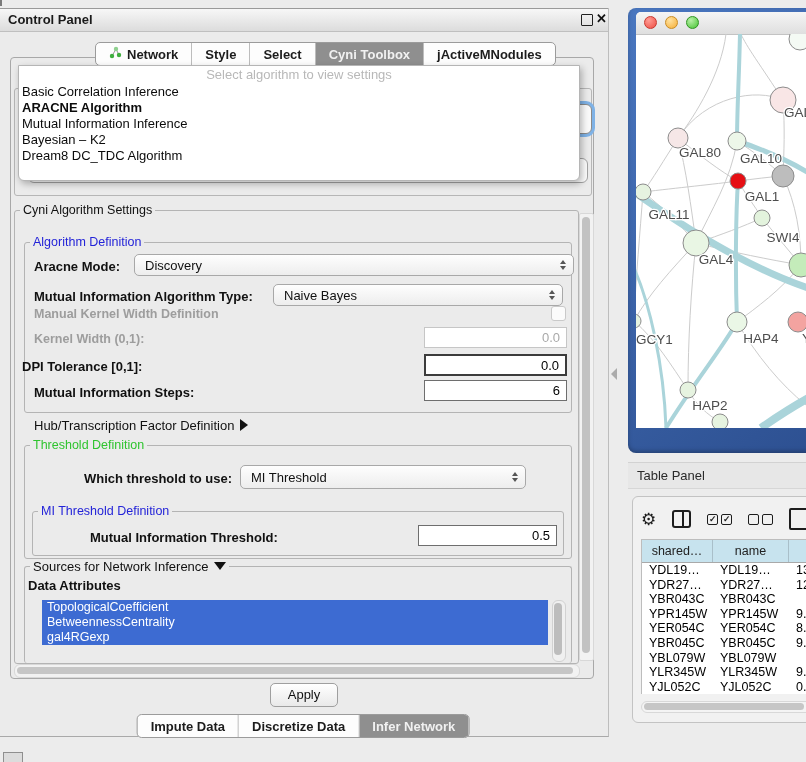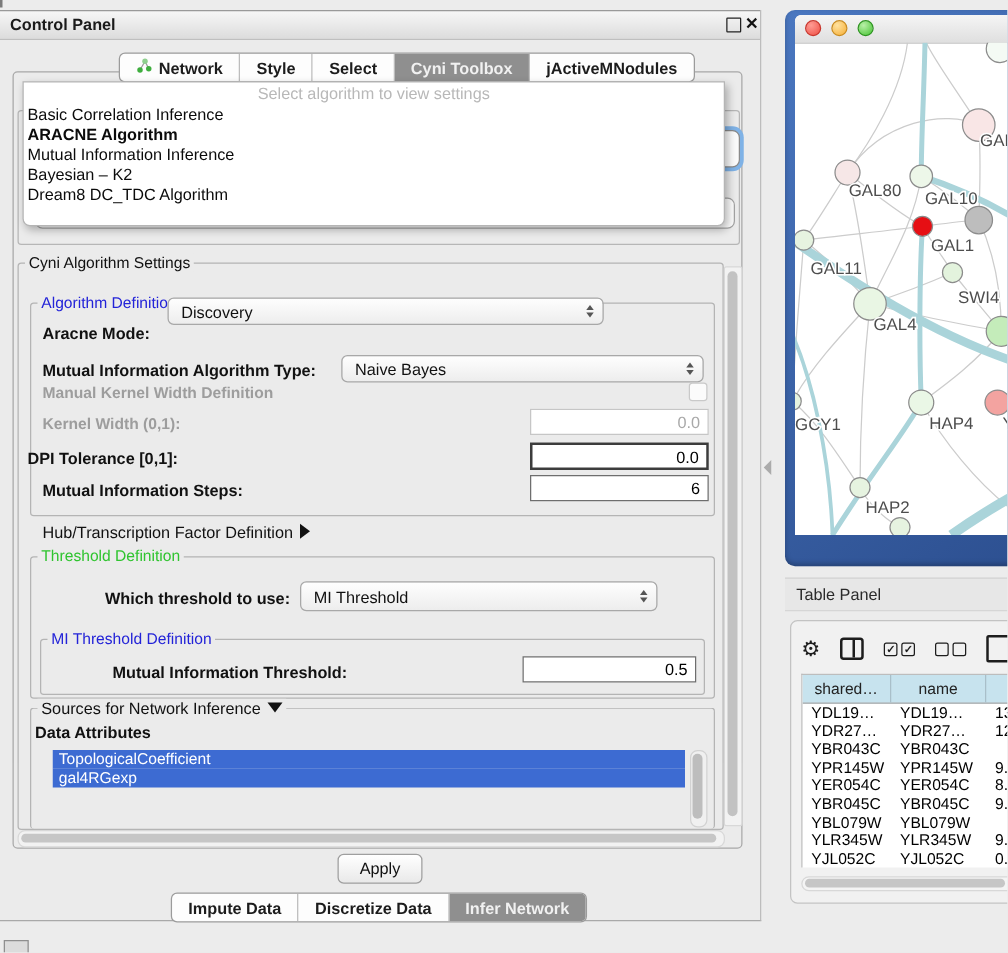--- a/index.html
+++ b/index.html
@@ -165,21 +165,21 @@
         </div>
     </div>
 
     <div class="abs grp" style="left:14px;top:202px;width:563px;height:452px;"></div>
     <div class="grp-title" style="left:20px;top:195px;color:#111;">Cyni Algorithm Settings</div>
 
     <div class="abs grp" style="left:24px;top:234px;width:546px;height:169px;"></div>
     <div class="grp-title blue" style="left:30px;top:227px;">Algorithm Definition</div>
 
     <div class="lbl" style="left:34px;top:251px;">Aracne Mode:</div>
-    <div class="combo" style="left:134px;top:230px;width:349px;height:22px;">
+    <div class="combo" style="left:134px;top:246px;width:440px;height:22px;">
       <span>Discovery</span>
       <span class="ud">
           <i class="up"></i>
           <i class="dn"></i>
         </span>
     </div>
 
     <div class="lbl" style="left:34px;top:281px;">Mutual Information Algorithm Type:</div>
     <div class="combo" style="left:273px;top:276px;width:290px;height:22px;">
       <span>Naive Bayes</span>
@@ -222,20 +222,21 @@
     <div class="lbl" style="left:42px;top:522px;margin-left:48px;">Mutual Information Threshold:</div>
     <div class="field med" style="left:418px;top:517px;width:139px;height:21px;line-height:20px;">0.5</div>
 
     <div class="abs grp" style="left:24px;top:558px;width:546px;height:96px;border-bottom:none;"></div>
     <div class="grp-title" style="left:30px;top:551px;color:#111;font-size:13px;">
       <span>Sources for Network Inference</span><span class="tri-d"></span>
     </div>
     <div class="lbl" style="left:28px;top:570px;font-size:13px;">Data Attributes</div>
     <ul class="abs" id="src-list">
         <li style="background: rgb(61, 107, 210);">TopologicalCoefficient</li>
+        <li style="background: rgb(61, 107, 210);">BetweennessCentrality</li>
         <li style="background: rgb(61, 107, 210);">gal4RGexp</li>
       </ul>
     <div class="abs" id="src-scroll">
         <div id="src-thumb"></div>
       </div>
 
     <div class="abs" id="vscroll">
         <div id="vthumb"></div>
       </div>
     <div class="abs" id="hscroll">

